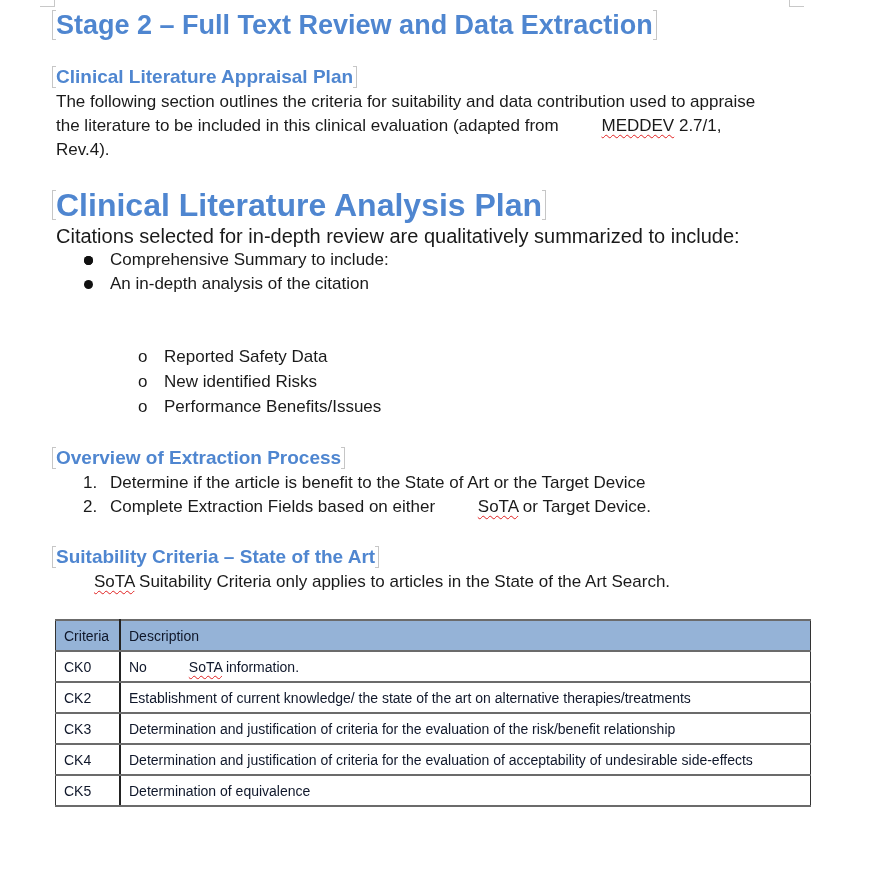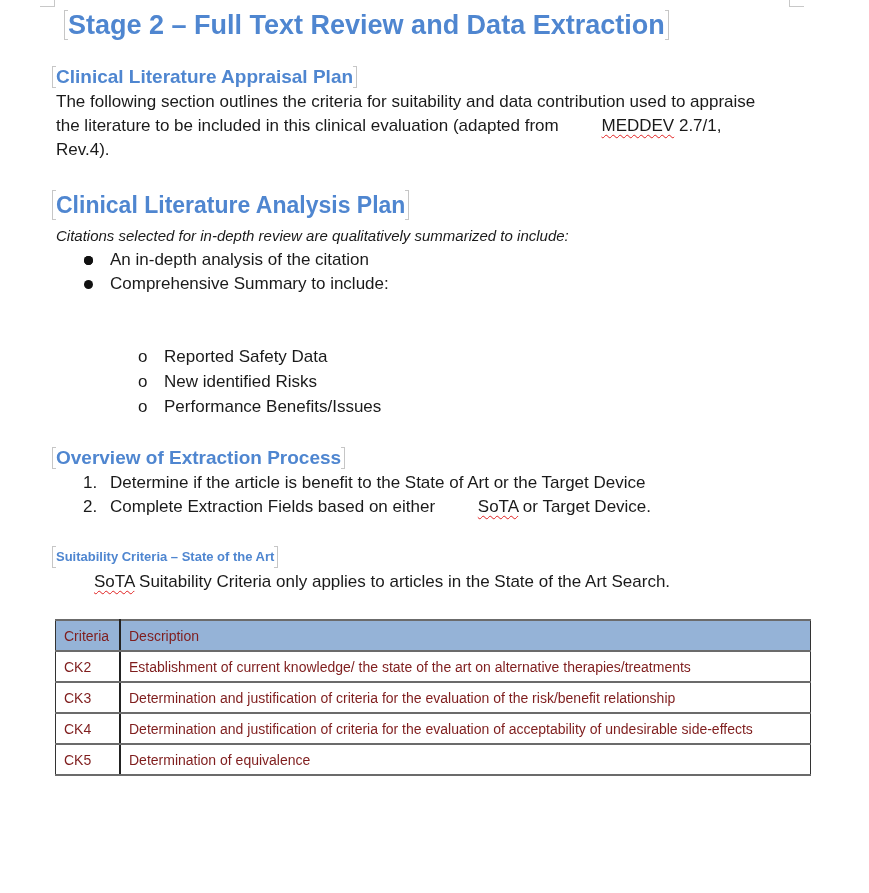--- a/index.html
+++ b/index.html
@@ -13,42 +13,42 @@
 
     .page { position: absolute; left: 56px; top: 0; width: 760px; }
     .h { color: #4f86d0; font-weight: bold; display: inline-block; position: relative; }
     .h::before, .h::after {
       content: ""; position: absolute; top: 2px; bottom: 2px; width: 3px;
       border: 1px solid #c6c6c6;
     }
     .h::before { left: -4px; border-right: none; }
     .h::after { right: -4px; border-left: none; }
 
-    .h1 { position: absolute; top: 8px; font-size: 27px; line-height: 34px; margin-left: 12px; }
+    .h1 { position: absolute; top: 8px; font-size: 27px; line-height: 34px; }
     .h2a { position: absolute; top: 64px; font-size: 19px; line-height: 26px; }
     .p1 { position: absolute; top: 90px; font-size: 17px; line-height: 24px; width: 720px; }
-    .h2b { position: absolute; top: 188px; font-size: 23px; line-height: 34px; }
-    .p2 { position: absolute; top: 224px; font-size: 15px; line-height: 24px; font-style: italic; }
+    .h2b { position: absolute; top: 188px; font-size: 32px; line-height: 34px; }
+    .p2 { position: absolute; top: 224px; font-size: 20px; line-height: 24px; }
     ul.bul { position: absolute; top: 248px; left: 0; margin: 0; padding: 0; list-style: none; font-size: 17px; line-height: 24px; }
     ul.bul li { position: relative; padding-left: 54px; }
     ul.bul li .dot { position: absolute; left: 28px; top: 8px; width: 9px; height: 9px; border-radius: 50%; background: #111; }
     ul.sub { list-style: none; margin: 0; padding: 0; }
     ul.sub li { padding-left: 108px; position: relative; height: 25px; }
     ul.sub li .o { position: absolute; left: 82px; top: 0; }
     .h2c { position: absolute; top: 445px; font-size: 19px; line-height: 26px; }
     ol.num { position: absolute; top: 471px; left: 0; margin: 0; padding: 0; list-style: none; font-size: 17px; line-height: 24px; }
     ol.num li { padding-left: 54px; position: relative; }
     ol.num li .n { position: absolute; left: 27px; }
-    .h2d { position: absolute; top: 544px; font-size: 13px; line-height: 26px; }
+    .h2d { position: absolute; top: 544px; font-size: 19px; line-height: 26px; }
     .p3 { position: absolute; top: 570px; font-size: 17px; line-height: 24px; }
     .sp { text-decoration: underline wavy #e02020; text-decoration-thickness: 1px; text-underline-offset: 3px; padding-left: 38px; }
 
     table.crit {
       position: absolute; left: 55px; top: 619px; width: 756px;
-      border-collapse: collapse; font-size: 14px; color: #7f1d1d;
+      border-collapse: collapse; font-size: 14px; color: #0f172a;
     }
     table.crit td, table.crit th {
       border-top: 2px solid #6b6b6b; border-bottom: 2px solid #6b6b6b;
       height: 29px; padding: 0 8px; text-align: left; font-weight: normal;
     }
     table.crit th { background: #95b3d7; }
     table.crit .c1 { width: 47px; border-left: 1px solid #333; border-right: 2px solid #222; }
     table.crit .c2 { border-right: 1px solid #333; }
   </style>
 </head>
@@ -60,22 +60,22 @@
 <div class="page">
   <div class="h h1">Stage 2 – Full Text Review and Data Extraction</div>
 
   <div class="h h2a">Clinical Literature Appraisal Plan</div>
   <div class="p1"><span>The following section outlines the criteria for suitability and data contribution used to appraise the literature to be included in this clinical evaluation (adapted from </span><span class="sp">MEDDEV</span><span> 2.7/1, Rev.4).</span></div>
 
   <div class="h h2b">Clinical Literature Analysis Plan</div>
   <div class="p2">Citations selected for in-depth review are qualitatively summarized to include:</div>
   <ul class="bul">
     <li><span class="dot"></span></li>
+    <li><span class="dot"></span><span>Comprehensive Summary to include:</span></li>
     <li><span class="dot"></span><span>An in-depth analysis of the citation</span></li>
-    <li><span class="dot"></span><span>Comprehensive Summary to include:</span></li>
   </ul>
   <ul class="sub" style="position:absolute; top:344px; left:0; font-size:17px; line-height:25px;">
     <li><span class="o">o</span><span>Reported Safety Data</span></li>
     <li><span class="o">o</span><span>New identified Risks</span></li>
     <li><span class="o">o</span><span>Performance Benefits/Issues</span></li>
   </ul>
 
   <div class="h h2c">Overview of Extraction Process</div>
   <ol class="num">
     <li><span class="n">1.</span><span>Determine if the article is benefit to the State of Art or the Target Device</span></li>
@@ -86,20 +86,24 @@
   <div class="p3"><span class="sp">SoTA</span><span> Suitability Criteria only applies to articles in the State of the Art Search.</span></div>
 </div>
 
 <table class="crit">
   <tbody>
       <tr>
     <th class="c1">Criteria</th>
     <th class="c2">Description</th>
   </tr>
   <tr>
+    <td class="c1">CK0</td>
+    <td class="c2"><span>No </span><span class="sp">SoTA</span><span> information.</span></td>
+  </tr>
+  <tr>
     <td class="c1">CK2</td>
     <td class="c2">Establishment of current knowledge/ the state of the art on alternative therapies/treatments</td>
   </tr>
   <tr>
     <td class="c1">CK3</td>
     <td class="c2">Determination and justification of criteria for the evaluation of the risk/benefit relationship</td>
   </tr>
   <tr>
     <td class="c1">CK4</td>
     <td class="c2">Determination and justification of criteria for the evaluation of acceptability of undesirable side-effects</td>

